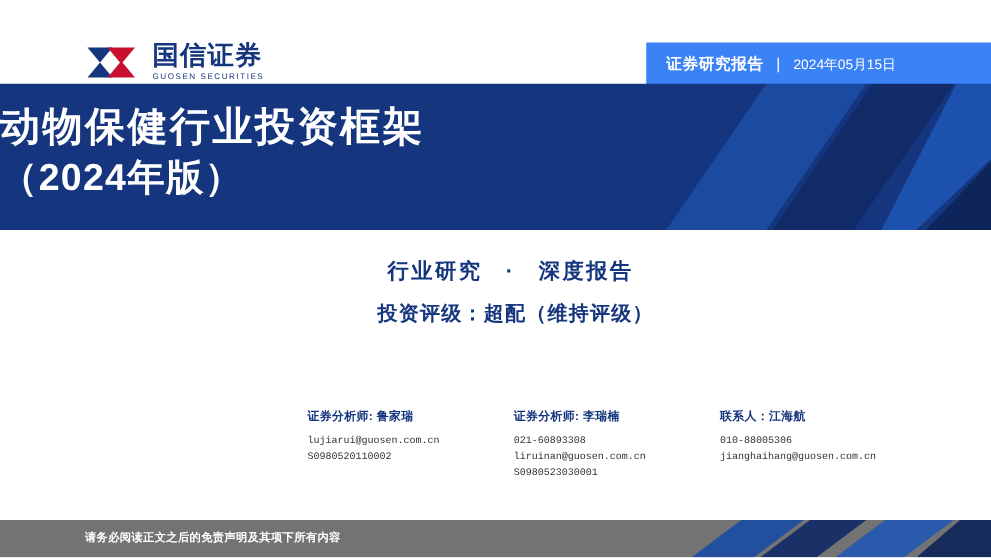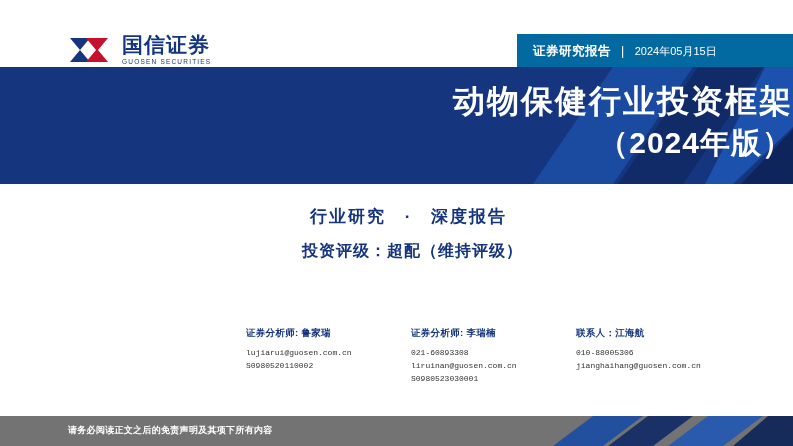--- a/index.html
+++ b/index.html
@@ -64,21 +64,21 @@
     margin-top: 4px;
     font-family: "Liberation Sans", sans-serif;
   }
 
   .header-right {
     position: absolute;
     right: 0;
     top: 22px;
     width: 276px;
     height: 34px;
-    background: #0369a1;
+    background: #3b82f6;
     display: flex;
     align-items: center;
     color: #ffffff;
     font-size: 12.5px;
     font-weight: bold;
     padding-left: 16px;
     box-sizing: border-box;
     letter-spacing: 0.5px;
   }
   .header-divider {
@@ -108,37 +108,36 @@
     top: 0;
     right: 0;
     width: 300px;
     height: 117px;
   }
   .title-main {
     position: absolute;
     top: 67px;
     left: 0;
     width: 793px;
-    text-align: right;
+    text-align: left;
     color: #ffffff;
     font-size: 32px;
     font-weight: bold;
     letter-spacing: 2px;
     line-height: 1.28;
     padding-top: 14px;
     box-sizing: border-box;
     z-index: 3;
   }
   .title-sub {
     display: block;
     font-size: 30px;
     font-weight: bold;
     letter-spacing: 1px;
     margin-top: 2px;
-    padding-left: 22px;
   }
 
   
   .subtitle-1 {
     position: absolute;
     top: 205px;
     left: 0;
     width: 793px;
     text-align: center;
     color: #15357e;

